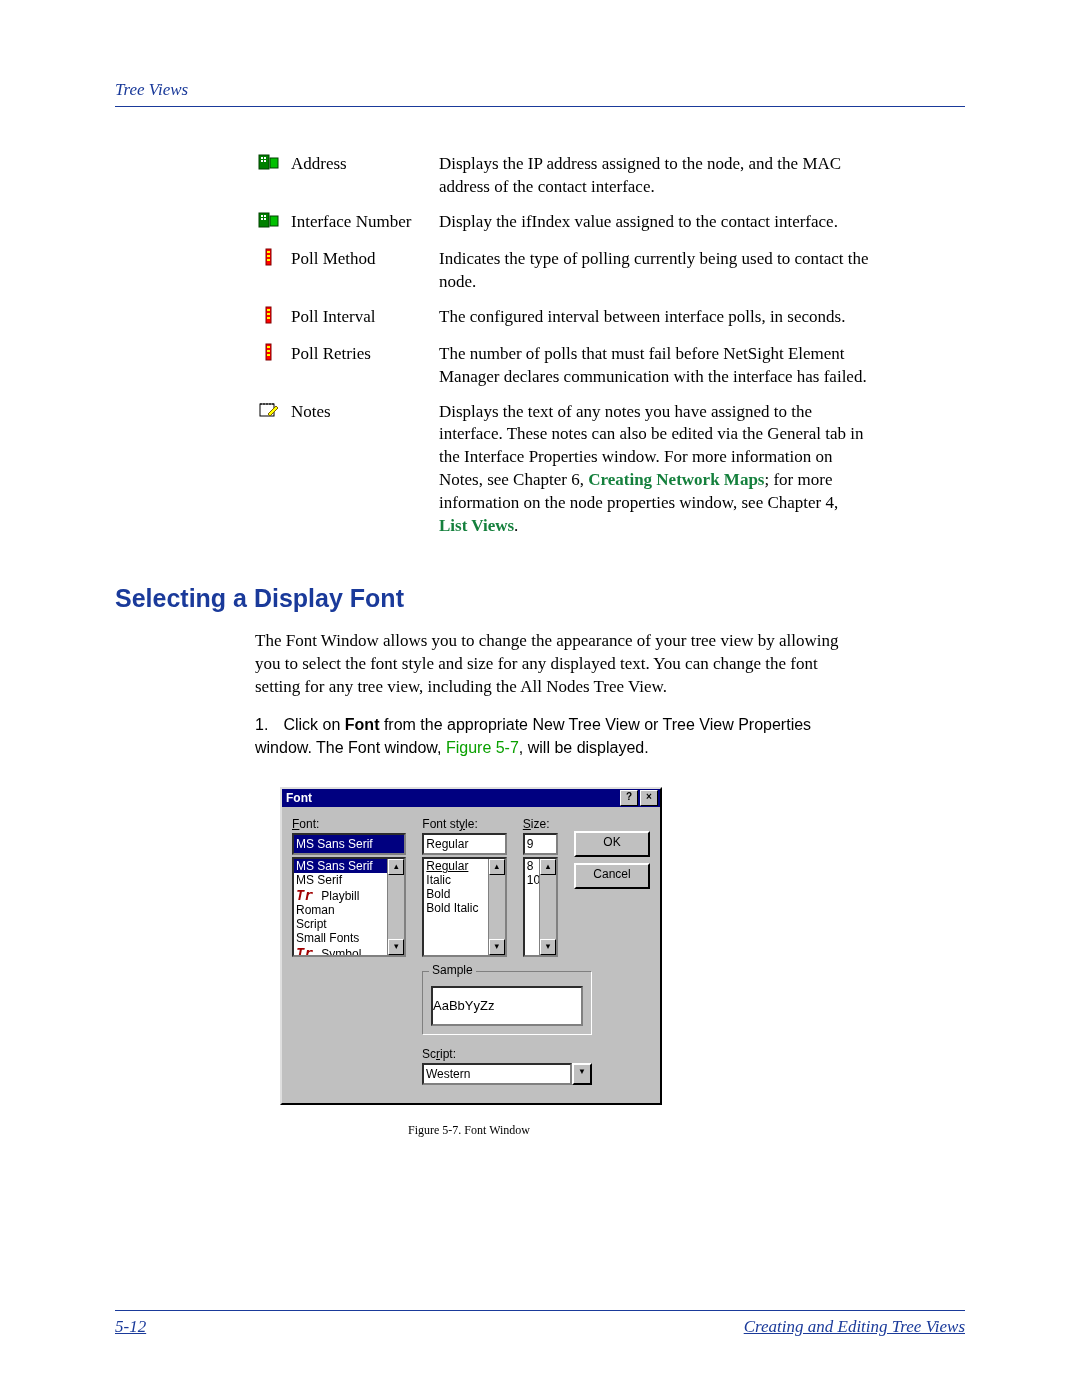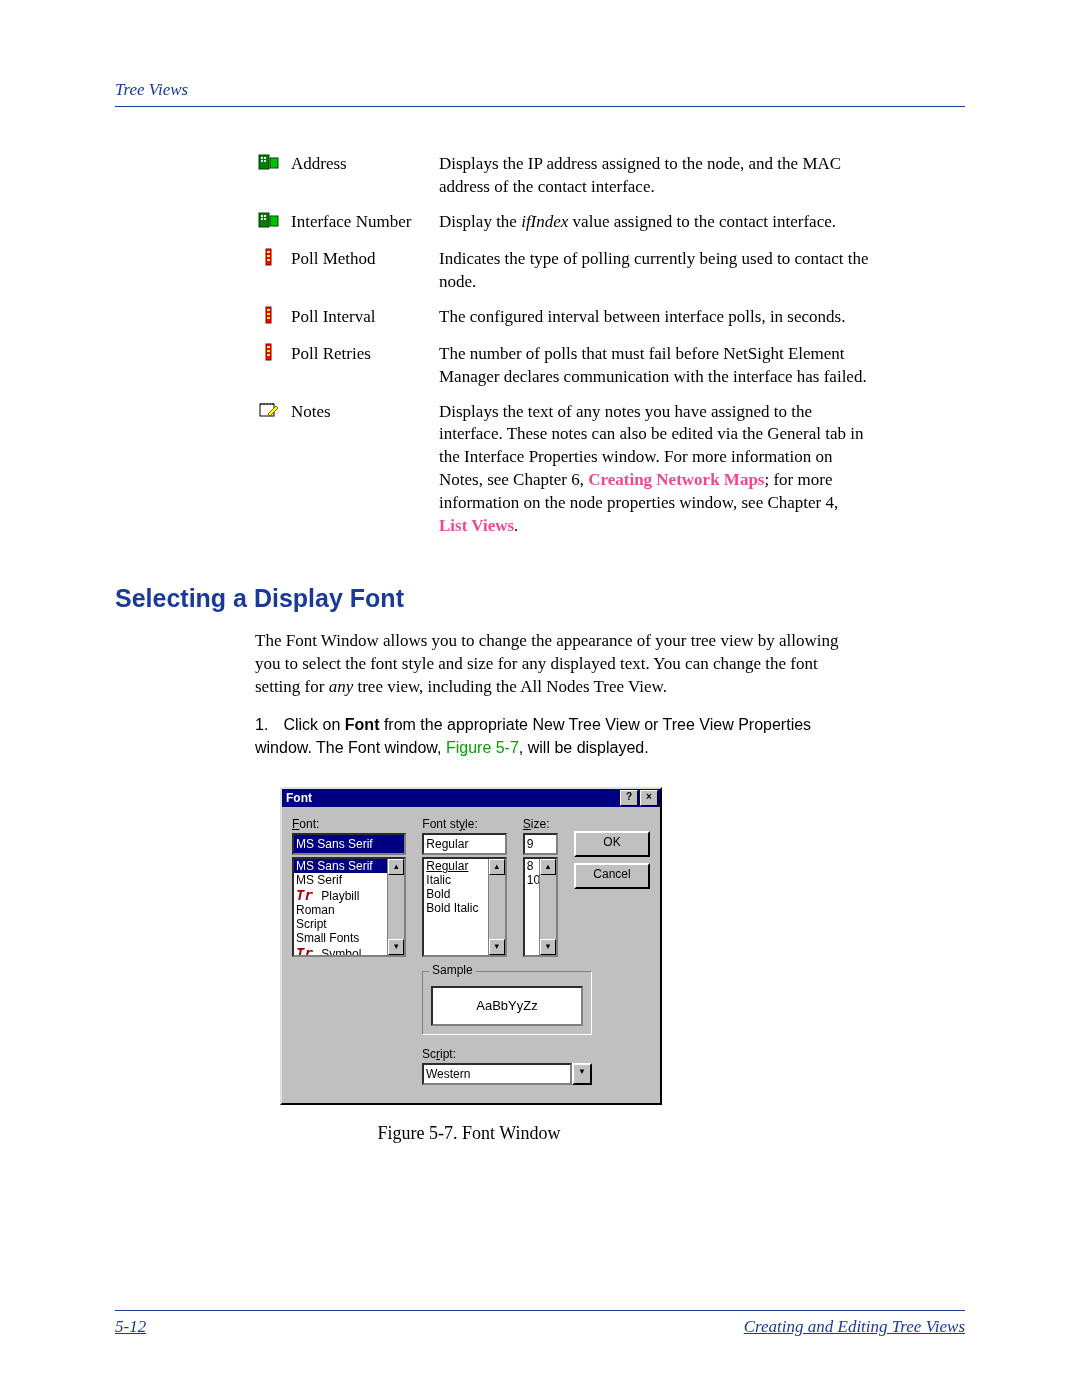--- a/index.html
+++ b/index.html
@@ -41,23 +41,23 @@
     width: 28px;
     text-align: center;
   }
   .def-table td.term-cell {
     width: 140px;
     white-space: nowrap;
   }
   .def-table td.desc-cell {
     width: 430px;
   }
-  .ital { font-style: italic; }
+  .ital { }
   .link-green {
-    color: #ec4899;
+    color: #15803d;
     font-weight: bold;
   }
   .section-heading {
     color: #1a3a9a;
     font-family: Arial, Helvetica, sans-serif;
     font-weight: bold;
     font-size: 25px;
     margin: 40px 0 14px 0;
   }
   .body-para {
@@ -202,21 +202,21 @@
     top: -9px;
     left: 6px;
     background: #c0c0c0;
     padding: 0 3px;
     font-size: 12px;
   }
   .sample-box {
     background: #fff;
     border: 2px inset #808080;
     height: 36px;
-    text-align: center;
+    text-align: left;
     line-height: 36px;
     font-size: 13px;
   }
   .script-row {
     margin-top: 12px;
     margin-left: 130px;
     width: 170px;
   }
   .script-combo {
     display: flex;
@@ -229,21 +229,21 @@
     border-right-color:#404040;
     border-bottom-color:#404040;
     font-size: 8px;
     text-align: center;
     line-height: 14px;
   }
   .figure-caption {
     margin: 18px 0 0 165px;
     width: 378px;
     text-align: center;
-    font-size: 18px;
+    font-size: 12px;
   }
   .footer {
     position: absolute;
     bottom: 60px;
     left: 115px;
     right: 115px;
   }
   .footer-rule {
     border: none;
     border-top: 1.5px solid #1a3a9a;

